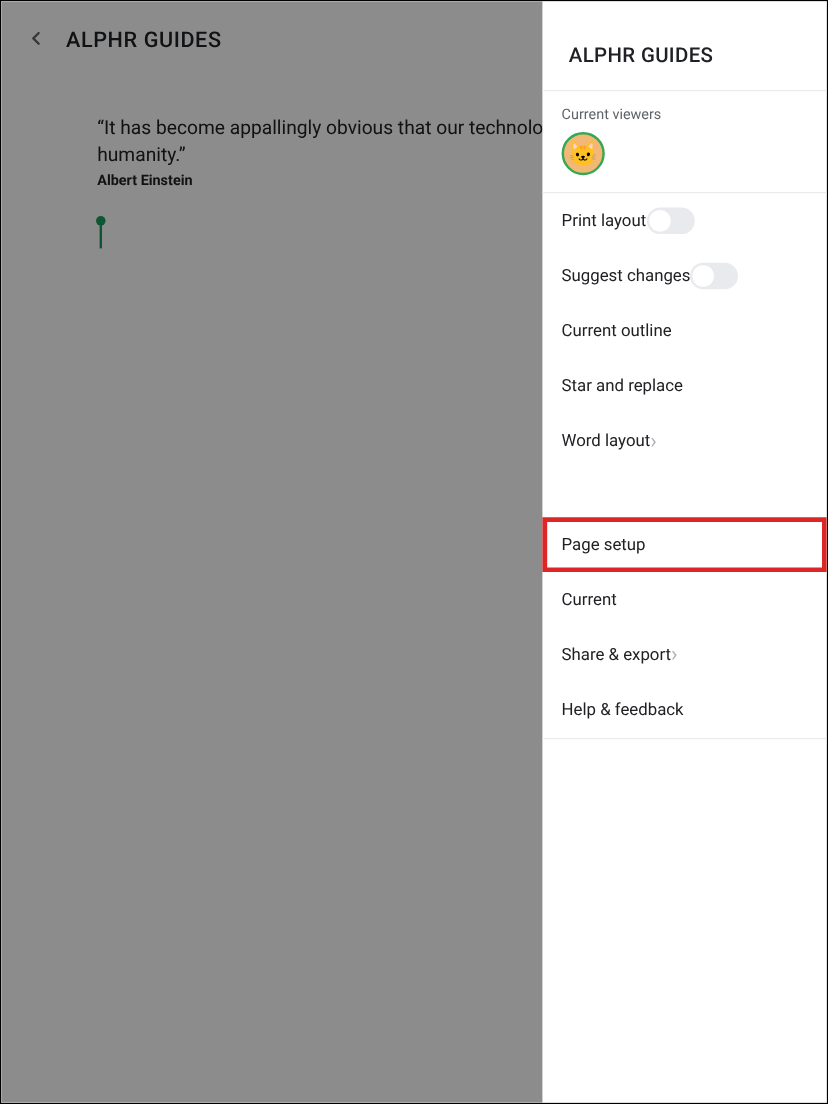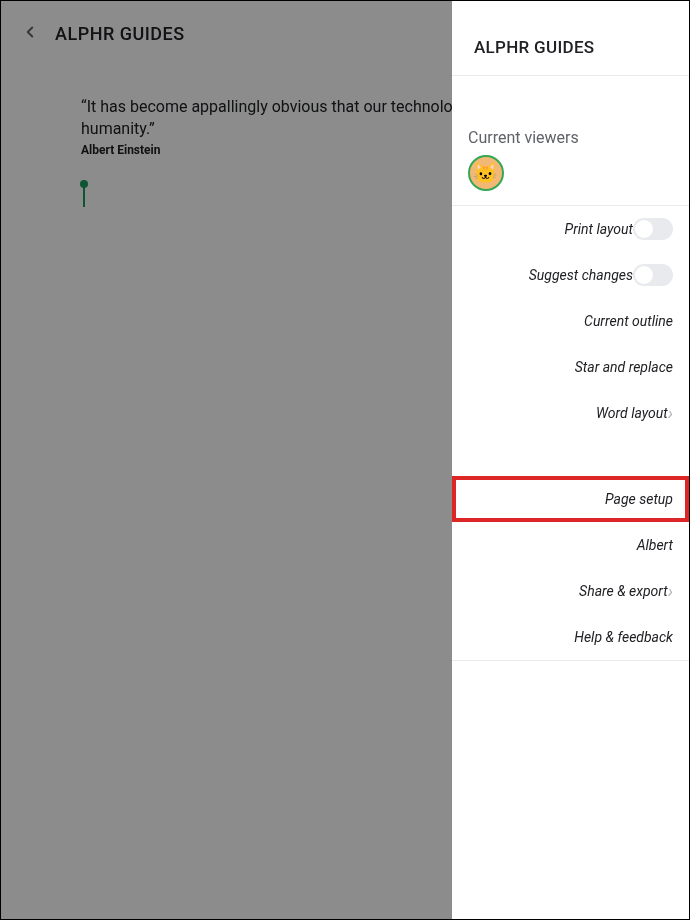--- a/index.html
+++ b/index.html
@@ -92,51 +92,49 @@
       font-size: 17px;
       font-weight: 500;
       color: #202124;
       letter-spacing: 0.3px;
     }
     .viewers-section {
       padding: 12px 16px 14px 16px;
       border-bottom: 1px solid #e8eaed;
     }
     .viewers-label {
-      font-size: 16px;
+      font-size: 12px;
       color: #5f6368;
       margin-bottom: 8px;
-      margin-top: 40px;
     }
     .avatar {
       width: 36px;
       height: 36px;
       border-radius: 50%;
       border: 2px solid #34a853;
       background: #f4b876;
       display: flex;
       align-items: center;
       justify-content: center;
       font-size: 20px;
       overflow: hidden;
     }
     .menu-section {
       display: flex;
       flex-direction: column;
     }
     .menu-item {
       display: flex;
       align-items: center;
-      justify-content: flex-end;
+      justify-content: flex-start;
       padding: 0 16px;
       height: 46px;
       font-size: 14px;
       color: #202124;
       position: relative;
-      font-style: italic;
     }
     .menu-item.highlighted {
       box-shadow: inset 0 0 0 4px #dd2727;
       margin-top: 40px;
     }
     .toggle-switch {
       width: 40px;
       height: 22px;
       background: #e8eaed;
       border-radius: 11px;
@@ -215,21 +213,21 @@
       <span>Star and replace</span>
     </div>
     <div class="menu-item">
       <span>Word layout</span>
       <span class="chevron-right">›</span>
     </div>
     <div class="menu-item highlighted">
       <span>Page setup</span>
     </div>
     <div class="menu-item">
-      <span>Albert</span>
+      <span>Current</span>
     </div>
     <div class="menu-item">
       <span>Share &amp; export</span>
       <span class="chevron-right">›</span>
     </div>
     <div class="menu-item">
       <span>Help &amp; feedback</span>
     </div>
   </div>
 

